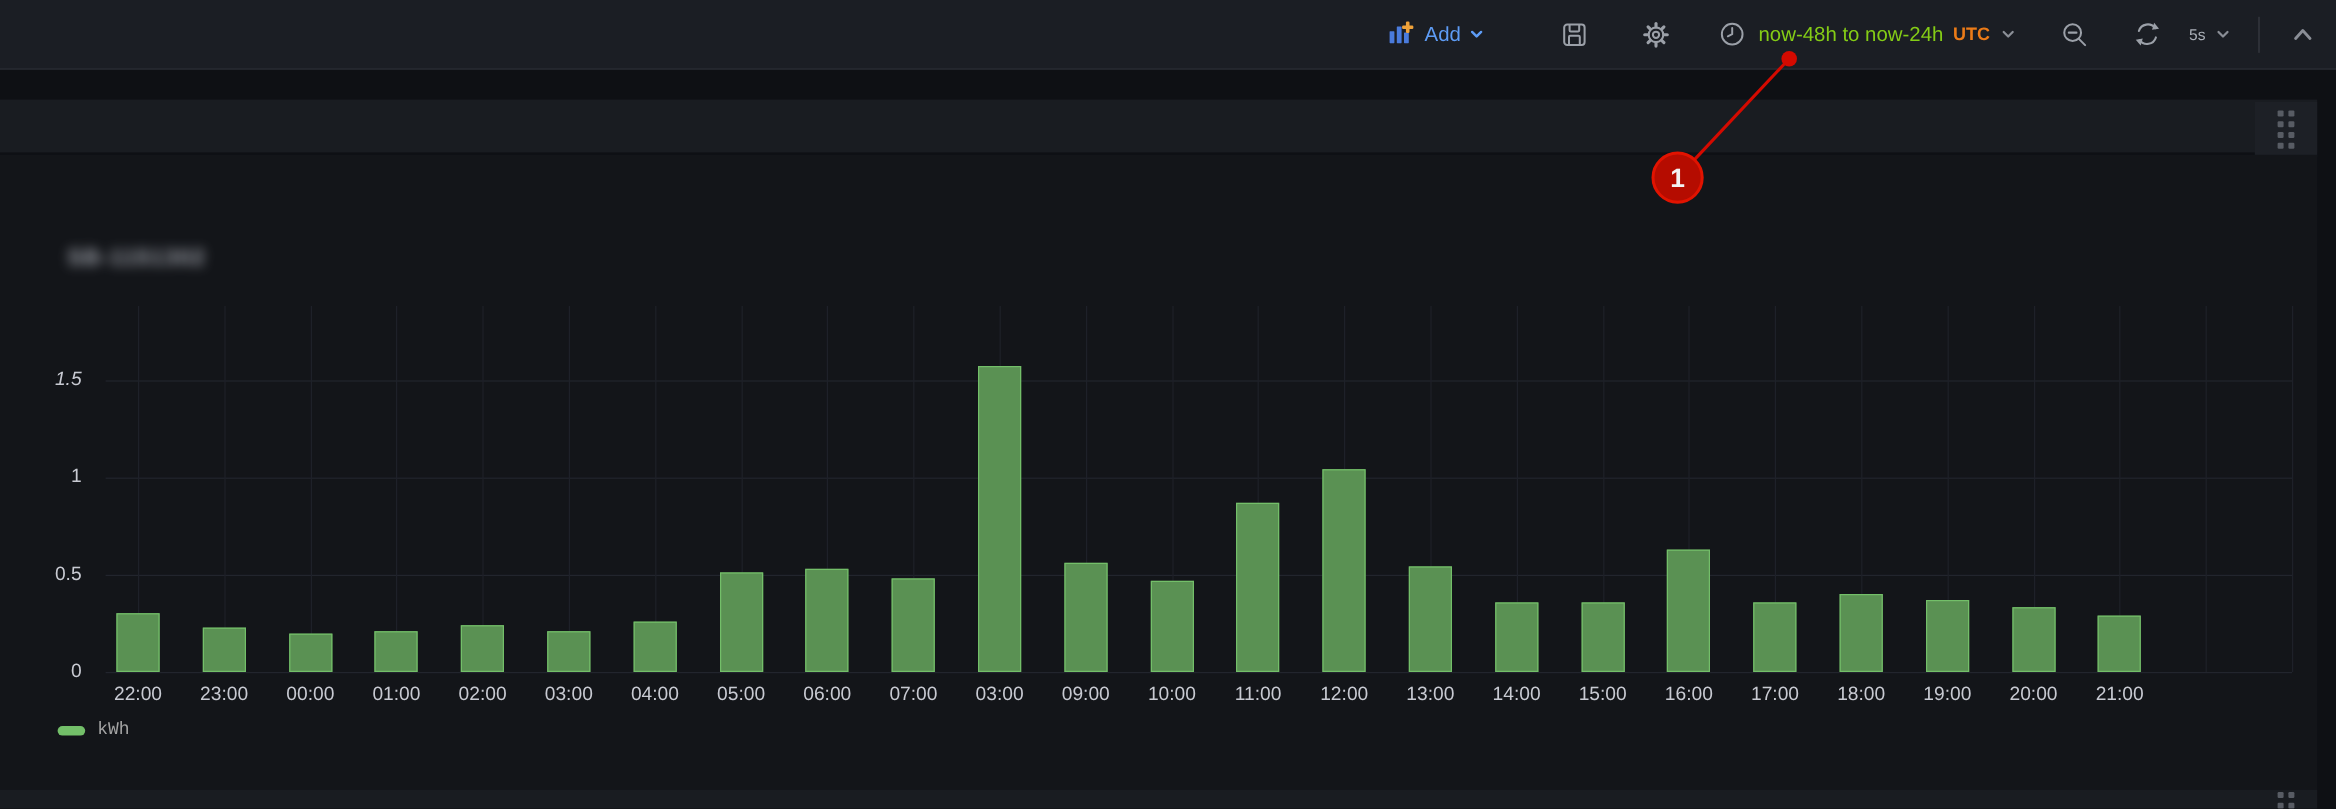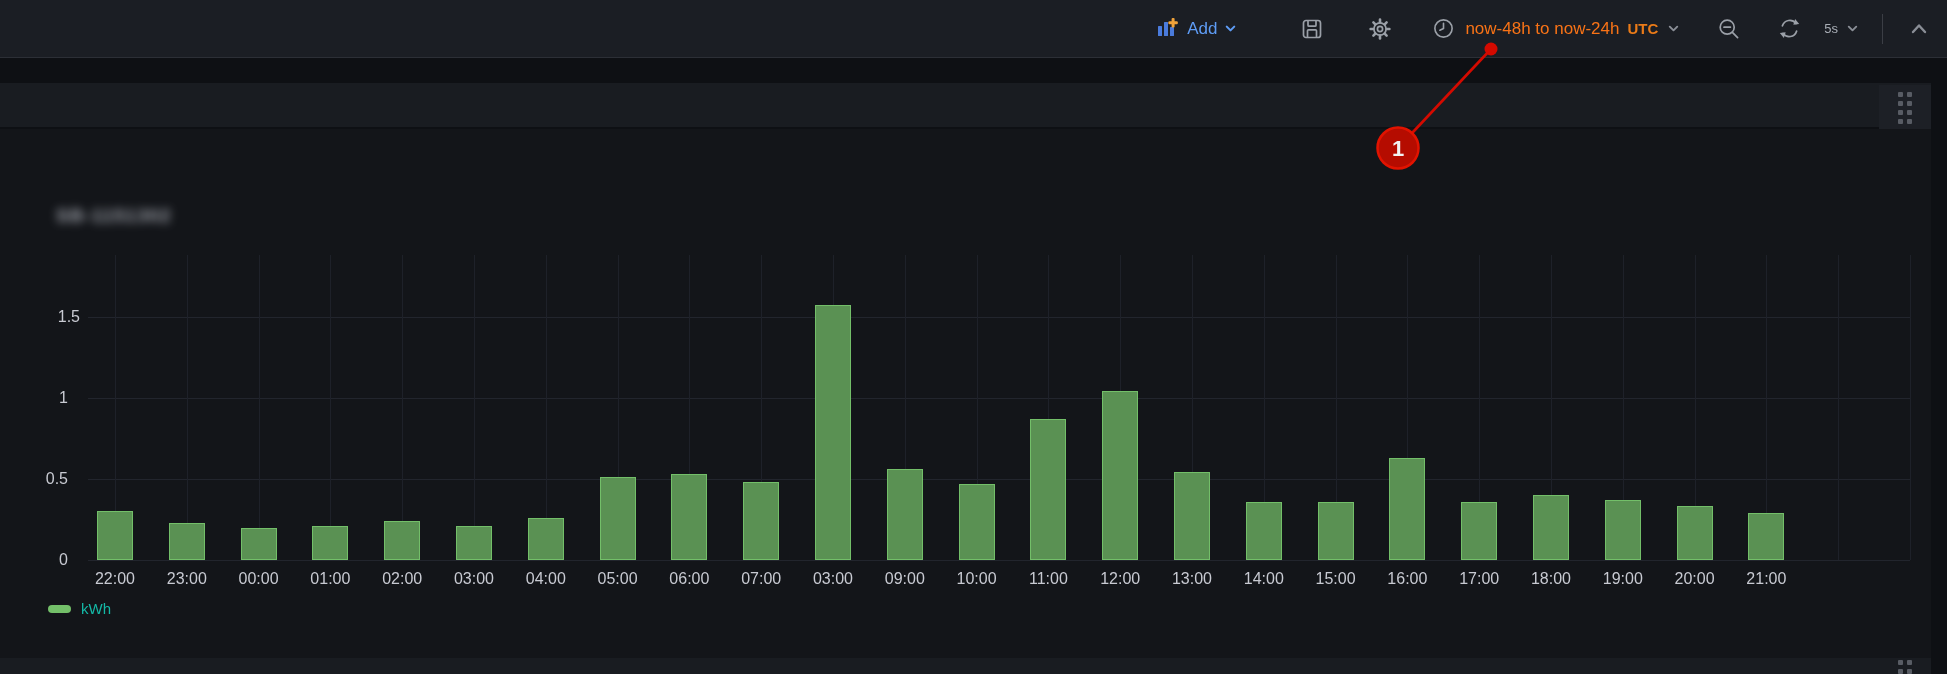--- a/index.html
+++ b/index.html
@@ -18,21 +18,21 @@
     display:flex; align-items:center; justify-content:flex-end;
     padding-right:16px;
   }
   .tb-group { display:flex; align-items:center; cursor:pointer; }
   .tb-icon { display:flex; align-items:center; justify-content:center; }
   .add-group { margin-right:0;text-align:right; }
   .add-label { color:#5e9cf5; font-size:17px; font-weight:500; margin:0 6px 0 8px; }
   .save-btn   { margin-left:62px; }
   .gear-btn   { margin-left:44px; }
   .time-group { margin-left:40px; }
-  .time-label { font-size:17px; color:#f97316; margin:0 8px 0 10px; white-space:nowrap; }
+  .time-label { font-size:17px; color:#84cc16; margin:0 8px 0 10px; white-space:nowrap; }
   .tz-label   { font-size:15px; font-weight:600; color:#eb7b18; margin-right:8px; }
   .zoomout-btn{ margin-left:36px; }
   .refresh-group { margin-left:36px; }
   .interval-label { font-size:13px; color:#a9aeb6; margin:0 7px 0 22px; }
   .tb-divider { width:1px; height:30px; background:#3b3e45; margin:0 24px 0 22px; }
   svg.icon { stroke:#9ba0a8; fill:none; stroke-width:1.7; stroke-linecap:round; stroke-linejoin:round; }
   svg.chev { stroke:#8a8e96; fill:none; stroke-width:2; stroke-linecap:round; stroke-linejoin:round; }
   svg.chev-blue { stroke:#5e9cf5; fill:none; stroke-width:2.2; stroke-linecap:round; stroke-linejoin:round; }
 
   
@@ -78,21 +78,21 @@
     font-size:16px; color:#c8cad2; line-height:16px;
   }
   .xlabel {
     position:absolute; width:76px; text-align:center;
     font-size:16px; color:#c8cad2; top:441px;
   }
   .legend {
     position:absolute; left:48px; top:471px; display:flex; align-items:center; cursor:pointer;
   }
   .legend-marker { width:23px; height:8px; border-radius:4px; margin-right:10px; }
-  .legend-label { font-size:15px; color:#14b8a6; }
+  .legend-label { font-size:15px; color:#a3a3a3;font-family:Liberation Mono, monospace; }
 
   
   .annot { position:absolute; left:0; top:0; width:1947px; height:674px; pointer-events:none; }
 </style>
 </head>
 <body>
 
 <div class="toolbar">
 
   <div class="tb-group add-group">
@@ -251,21 +251,21 @@
       <div class="bar" style="left: 1373.2px; height: 58px; background: rgb(90, 145, 83); border-color: rgb(115, 191, 105);"></div>
       <div class="bar" style="left: 1445px; height: 65px; background: rgb(90, 145, 83); border-color: rgb(115, 191, 105);"></div>
       <div class="bar" style="left: 1516.8px; height: 60px; background: rgb(90, 145, 83); border-color: rgb(115, 191, 105);"></div>
       <div class="bar" style="left: 1588.6px; height: 54px; background: rgb(90, 145, 83); border-color: rgb(115, 191, 105);"></div>
       <div class="bar" style="left: 1660.4px; height: 47px; background: rgb(90, 145, 83); border-color: rgb(115, 191, 105);"></div>
     </div>
   <div id="ylabels">
       <div class="ylabel" style="left: 0px; top: 423px;">0</div>
       <div class="ylabel" style="left: 0px; top: 341.883px;">0.5</div>
       <div class="ylabel" style="left: 0px; top: 260.766px;">1</div>
-      <div class="ylabel" style="left: 12px; top: 179.649px;">1.5</div>
+      <div class="ylabel" style="left: 0px; top: 179.649px; font-style: italic;">1.5</div>
     </div>
   <div id="xlabels">
       <div class="xlabel" style="left: 77px;">22:00</div>
       <div class="xlabel" style="left: 148.8px;">23:00</div>
       <div class="xlabel" style="left: 220.6px;">00:00</div>
       <div class="xlabel" style="left: 292.4px;">01:00</div>
       <div class="xlabel" style="left: 364.2px;">02:00</div>
       <div class="xlabel" style="left: 436px;">03:00</div>
       <div class="xlabel" style="left: 507.8px;">04:00</div>
       <div class="xlabel" style="left: 579.6px;">05:00</div>

